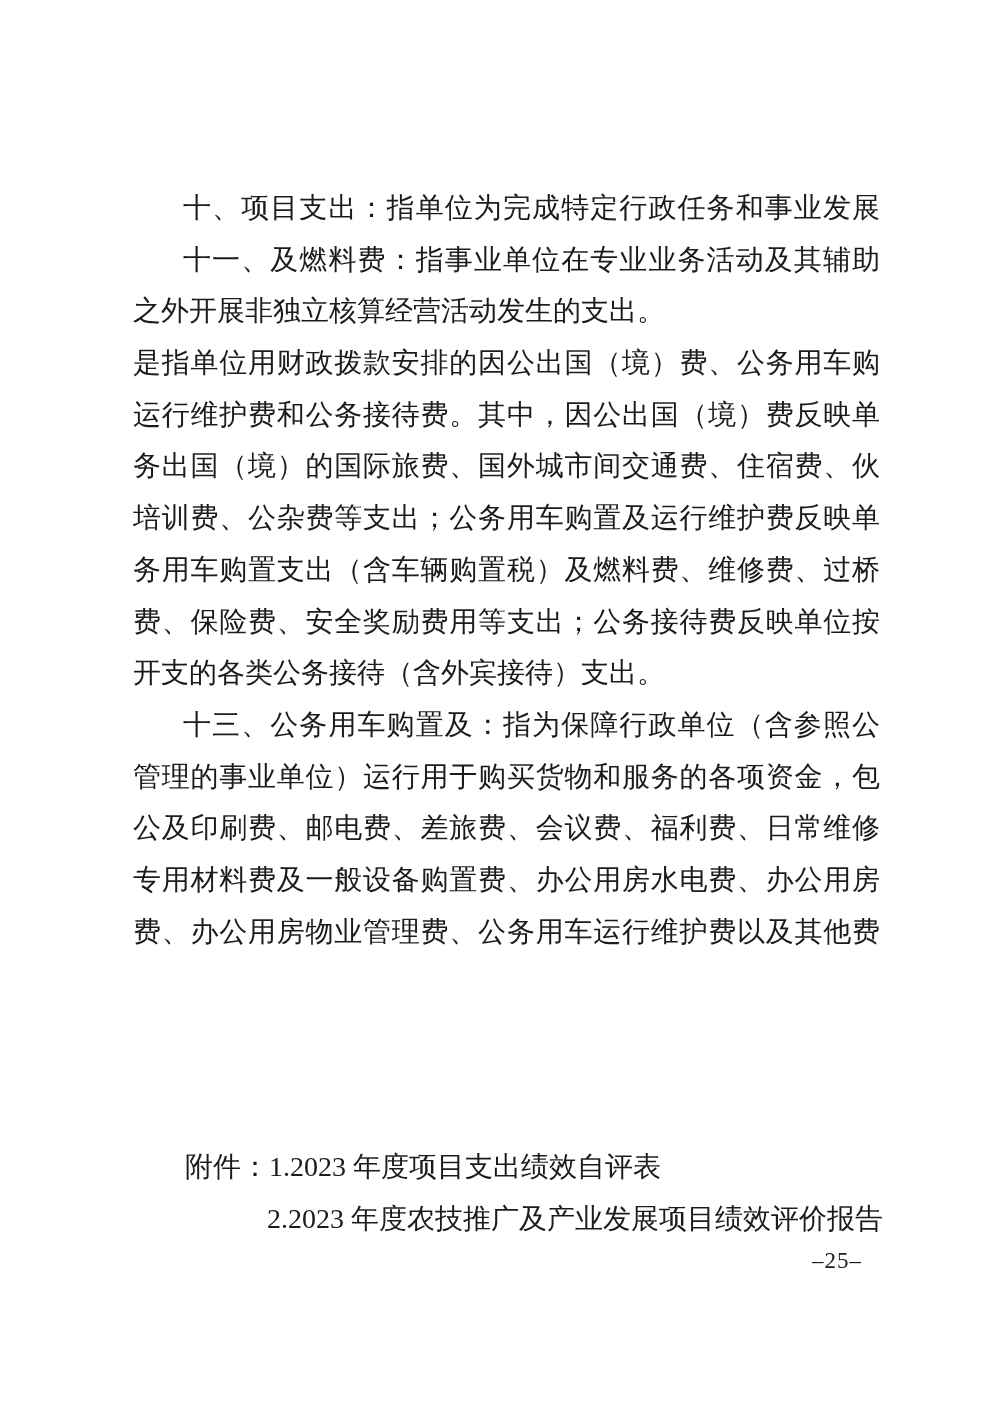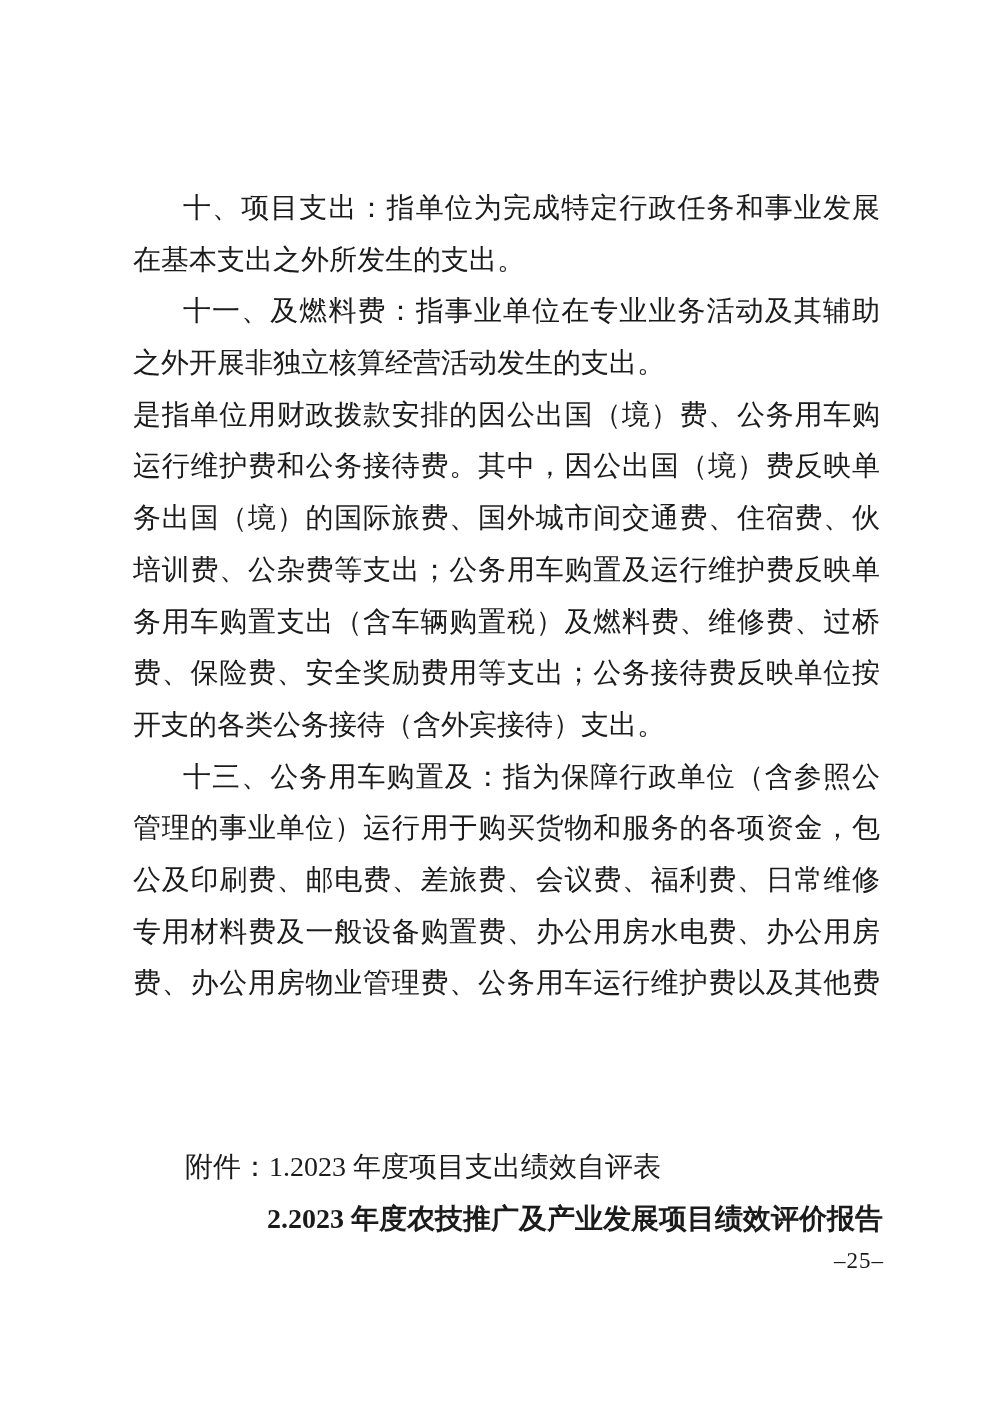--- a/index.html
+++ b/index.html
@@ -43,44 +43,42 @@
     position: absolute;
     left: 133px;
     top: 1141px;
     width: 800px;
   }
   .att-first {
     text-indent: 52px;
   }
   .att-second {
     text-indent: 134px;
-    font-weight: bold;
   }
   .page-number {
     position: absolute;
     top: 1246px;
     left: 812px;
     width: 72px;
-    text-align: right;
+    text-align: left;
     font-size: 23px;
     line-height: 30px;
     letter-spacing: 1px;
     color: #1b1b1b;
   }
 </style>
 </head>
 <body>
 
 <div class="page">
 
   <div class="body-text">
 
     <div class="para">
       <div class="line first fill"><b class="lead">十、项目支出：</b><span>指单位为完成特定行政任务和事业发展目标</span></div>
-      <div class="line">在基本支出之外所发生的支出。</div>
     </div>
 
     <div class="para">
       <div class="line first fill"><b class="lead">十一、及燃料费：</b><span>指事业单位在专业业务活动及其辅助活动</span></div>
       <div class="line">之外开展非独立核算经营活动发生的支出。</div>
     </div>
 
     <div class="para">
       <div class="line fill">是指单位用财政拨款安排的因公出国（境）费、公务用车购置及</div>
       <div class="line fill">运行维护费和公务接待费。其中，因公出国（境）费反映单位公</div>

